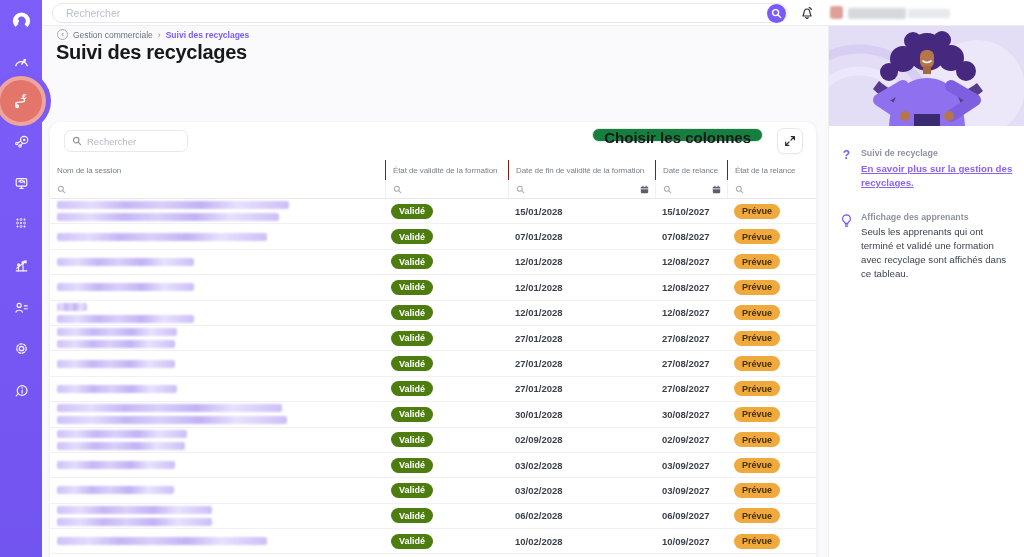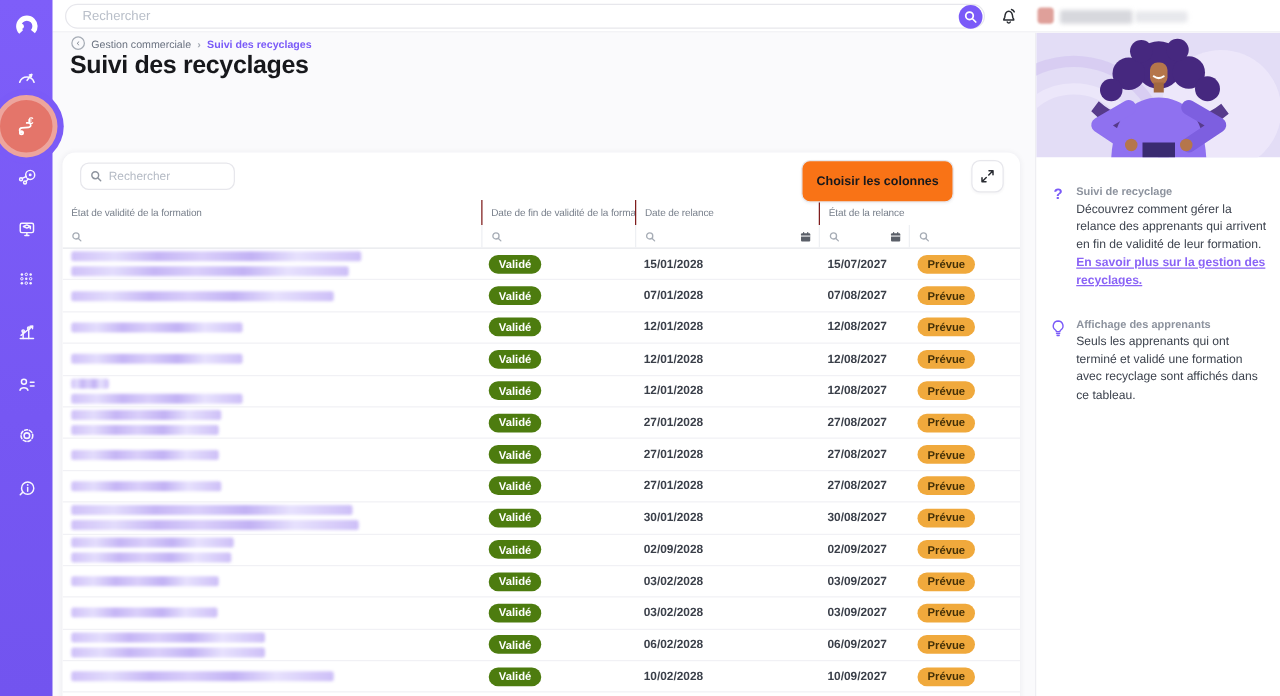--- a/index.html
+++ b/index.html
@@ -55,22 +55,22 @@
 
   
   .card { position:absolute; left:8px; top:96px; width:766px; height:470px; background:#fff;
     border-radius:10px; box-shadow:0 1px 5px rgba(25,25,60,.07); overflow:hidden; }
   .card-toolbar { position:relative; height:38px; }
   .table-search { position:absolute; left:14px; top:8px; width:124px; height:22px;
     border:1px solid #e7e7ec; border-radius:7px; display:flex; align-items:center; gap:5px; padding-left:7px; }
   .table-search input { border:none; outline:none; width:86px; font-size:9.5px; color:#474c55;
     background:transparent; font-family:"Liberation Sans",sans-serif; }
   .table-search input::placeholder { color:#b4bac4; }
-  .choose-cols-btn { position:absolute; right:53px; top:6px; height:34px; padding:0 11px;
-    background:#f97316; border:1px solid #e7e7ec; border-radius:7px; font-size:10px; font-weight:700;
+  .choose-cols-btn { position:absolute; right:53px; top:6px; height:14px; padding:0 11px;
+    background:#15803d; border:1px solid #e7e7ec; border-radius:7px; font-size:15px; font-weight:700;
     color:#17181c; cursor:pointer; box-shadow:0 1px 2px rgba(25,25,50,.04);
     font-family:"Liberation Sans",sans-serif; }
   .expand-btn { position:absolute; right:13px; top:6px; width:26px; height:26px; background:#fff;
     border:1px solid #e7e7ec; border-radius:7px; cursor:pointer; display:flex; align-items:center;
     justify-content:center; box-shadow:0 1px 2px rgba(25,25,50,.04); }
 
   .grid-row { display:grid; grid-template-columns:335px 123px 147px 72px 88px; }
   .thead { height:20px; }
   .thead .th { font-size:8px; letter-spacing:-0.1px; color:#79808c; font-weight:400;
     display:flex; align-items:center; padding-left:7px; white-space:nowrap; overflow:hidden;
@@ -257,20 +257,21 @@
         <button class="choose-cols-btn">Choisir les colonnes</button>
         <button class="expand-btn">
           <svg width="12" height="12" viewBox="0 0 12 12" fill="none" stroke="#2a2d33" stroke-width="1.2" stroke-linecap="round" stroke-linejoin="round">
             <path d="M7.2 1.6 h3.2 v3.2 M10.4 1.6 L7 5"></path>
             <path d="M4.8 10.4 H1.6 V7.2 M1.6 10.4 L5 7"></path>
           </svg>
         </button>
       </div>
 
       <div class="grid-row thead">
+        <div class="th">Nom de la session</div>
         <div class="th">État de validité de la formation</div>
         <div class="th">Date de fin de validité de la formation</div>
         <div class="th">Date de relance</div>
         <div class="th">État de la relance</div>
       </div>
 
       <div class="grid-row tfilters">
         <div class="tf">
           <svg width="9" height="9" viewBox="0 0 11 11" fill="none" stroke="#a7adb6" stroke-width="1.3" stroke-linecap="round">
               <circle cx="4.6" cy="4.6" r="3"></circle>
@@ -318,21 +319,21 @@
       <div>
           <div class="tr">
             <div class="td td-name">
               <div class="blur-bar" style="width: 232px;"></div>
               <div class="blur-bar" style="width: 222px;"></div>
             </div>
             <div class="td td-validity">
               <span class="badge badge-green">Validé</span>
             </div>
             <div class="td td-date">15/01/2028</div>
-            <div class="td td-date">15/07/2027</div>
+            <div class="td td-date">15/10/2027</div>
             <div class="td td-state">
               <span class="badge badge-amber">Prévue</span>
             </div>
           </div>
           <div class="tr">
             <div class="td td-name">
               <div class="blur-bar" style="width: 210px;"></div>
             </div>
             <div class="td td-validity">
               <span class="badge badge-green">Validé</span>
@@ -538,21 +539,20 @@
       <circle cx="120" cy="90" r="5" fill="#b5764b"></circle>
       <rect x="85" y="88" width="26" height="12" fill="#3a2b71"></rect>
     </svg>
 
     <div class="help-item">
       <div class="help-icon">
           <span class="q-glyph">?</span>
         </div>
       <div>
         <div class="help-title">Suivi de recyclage</div>
-        <div class="help-body">Découvrez comment gérer la relance des apprenants qui arrivent en fin de validité de leur formation.</div>
         <a class="help-link">En savoir plus sur la gestion des recyclages.</a>
       </div>
     </div>
 
     <div class="help-item">
       <div class="help-icon">
         <svg width="13" height="15" viewBox="0 0 14 15" fill="none" stroke="#7a5af8" stroke-width="1.2" stroke-linecap="round" stroke-linejoin="round">
           <path d="M7 1.4 a4.2 4.2 0 0 1 2.3 7.7 c-.5.4-.8.9-.8 1.5 h-3 c0-.6-.3-1.1-.8-1.5 A4.2 4.2 0 0 1 7 1.4 Z"></path>
           <line x1="5.6" y1="12.2" x2="8.4" y2="12.2"></line>
           <line x1="6.1" y1="13.8" x2="7.9" y2="13.8"></line>

